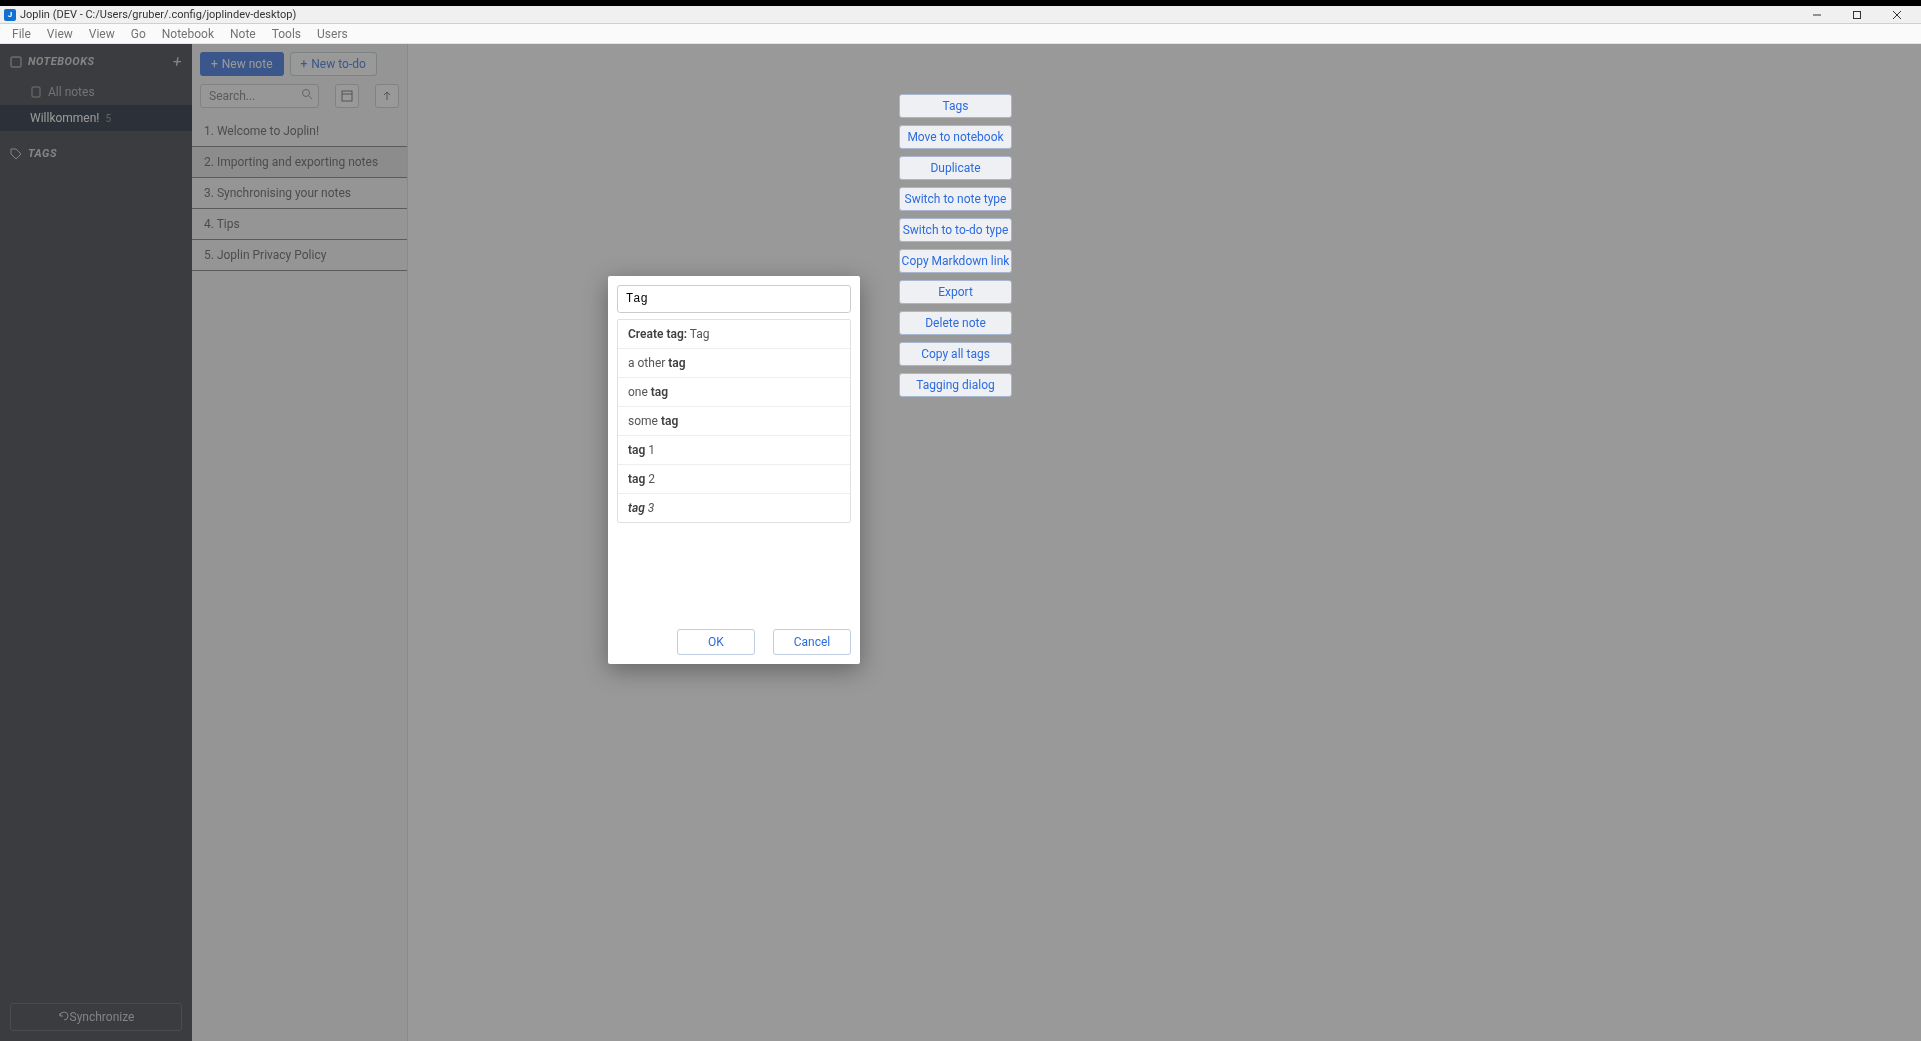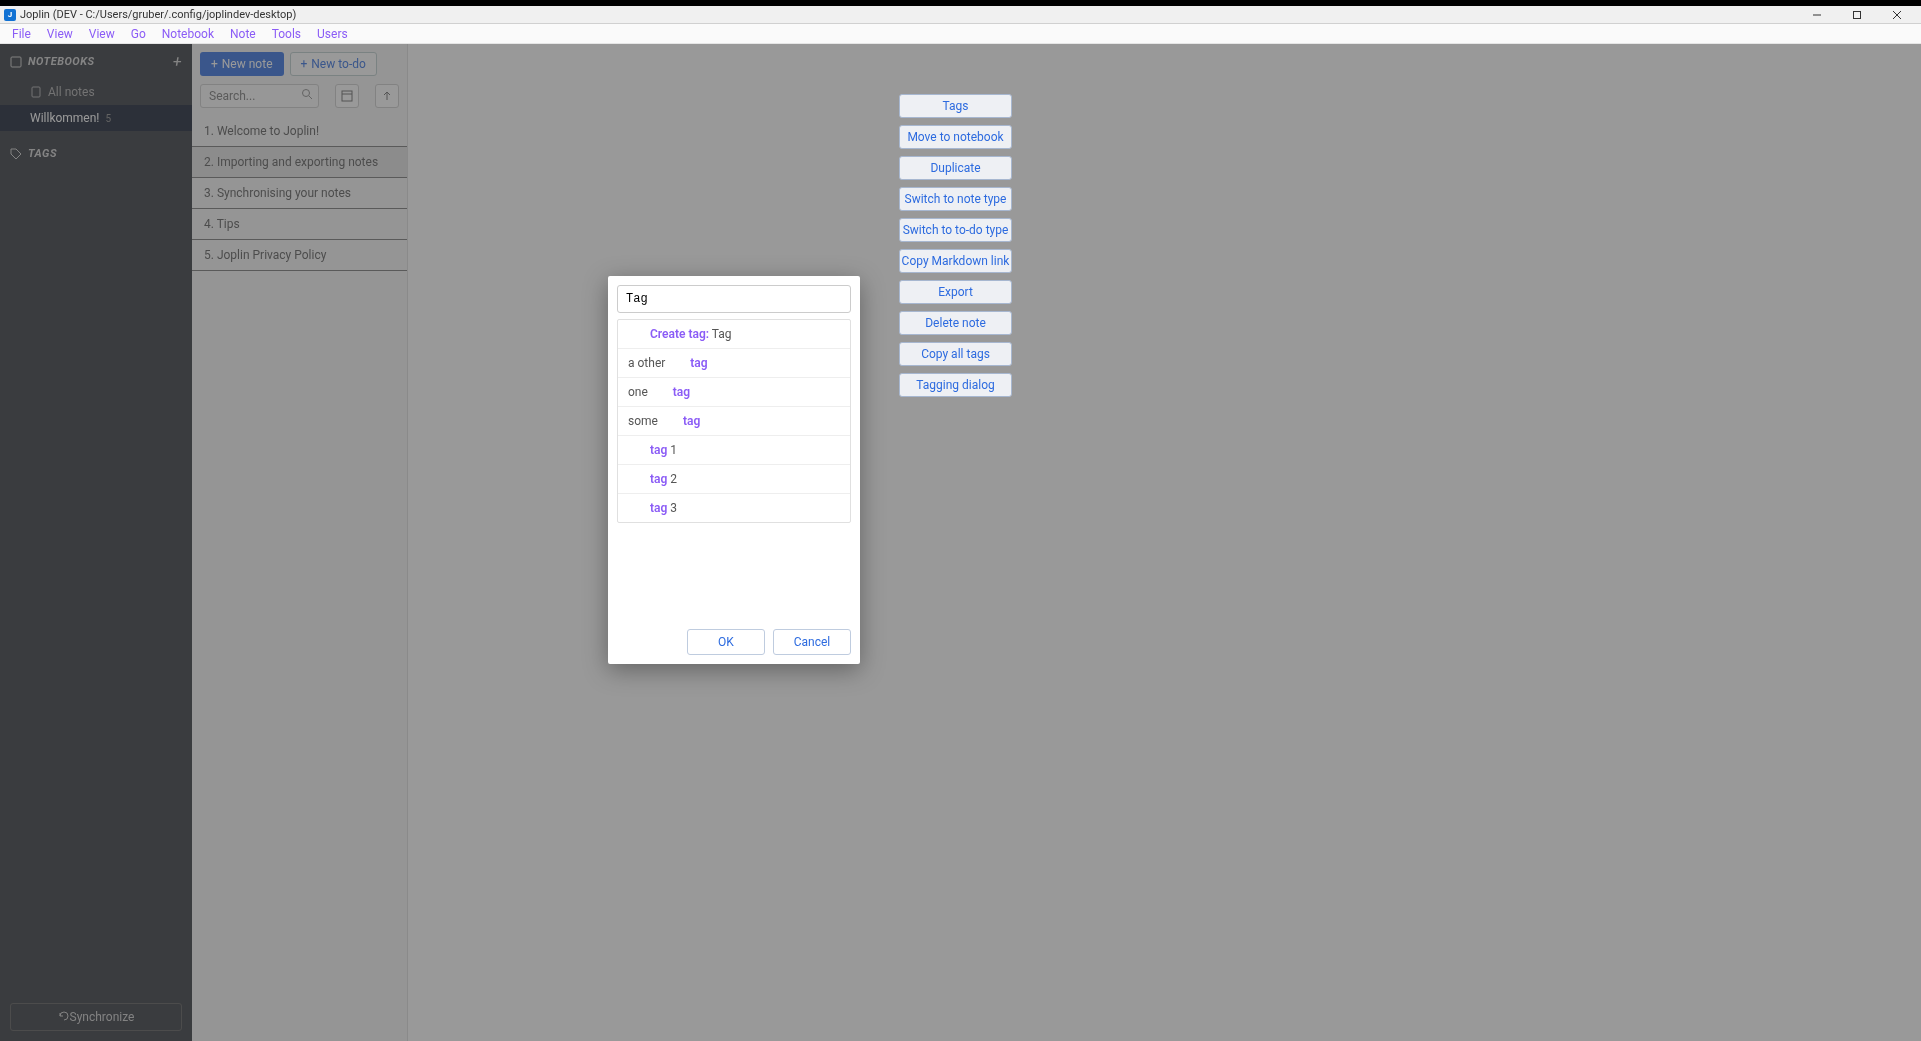--- a/index.html
+++ b/index.html
@@ -38,21 +38,21 @@
 }
 
 
 .menubar {
   height: 20px;
   background: #fafafa;
   display: flex;
   align-items: center;
   padding: 0 4px;
   font-size: 12px;
-  color: #8b5cf6;
+  color: #737373;
   border-bottom: 1px solid #e5e5e5;
 }
 .menubar .menu-item { padding: 2px 8px; cursor: pointer; }
 
 
 .content { flex: 1; display: flex; position: relative; background: #fff; }
 
 
 .dim-overlay {
   position: absolute; inset: 0;
@@ -196,25 +196,25 @@
   border-radius: 2px;
   display: flex; flex-direction: column;
 }
 .sugg-item {
   padding: 7px 10px;
   font-size: 12px;
   color: #555;
   border-bottom: 1px solid #eee;
   cursor: pointer;
 }
-.sugg-item:last-child { border-bottom: none; }
-.sugg-item b { font-weight: 600; color: #8b5cf6; margin-left: 22px; }
+.sugg-item:last-child { border-bottom: none; font-style: italic; }
+.sugg-item b { font-weight: 600; color: #404040; }
 .modal-footer {
   margin-top: auto;
-  display: flex; gap: 8px; justify-content: flex-end;
+  display: flex; gap: 18px; justify-content: flex-end;
 }
 .modal-btn {
   width: 78px; height: 26px;
   border: 1px solid #bfccdf;
   background: #fff;
   color: #2d6bdf;
   font-size: 12px;
   border-radius: 3px;
   cursor: pointer;
 }

